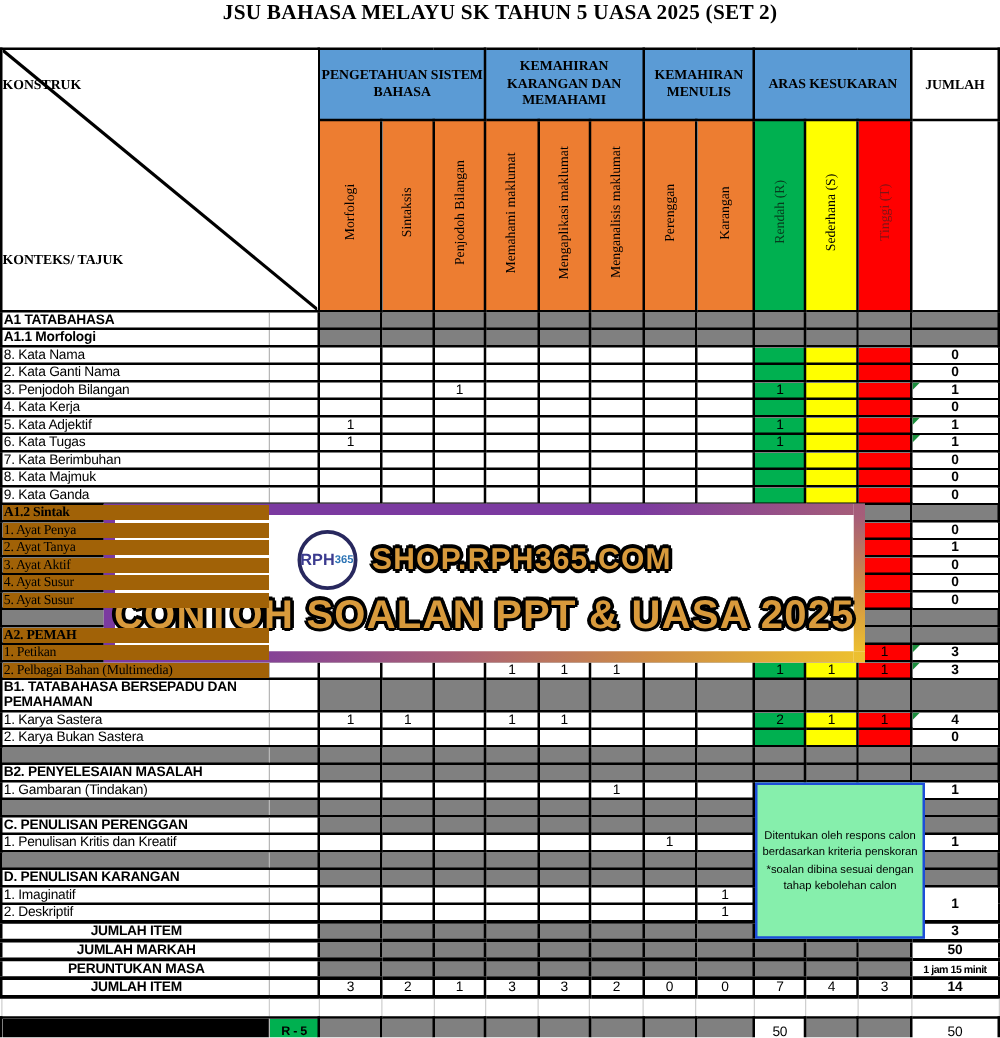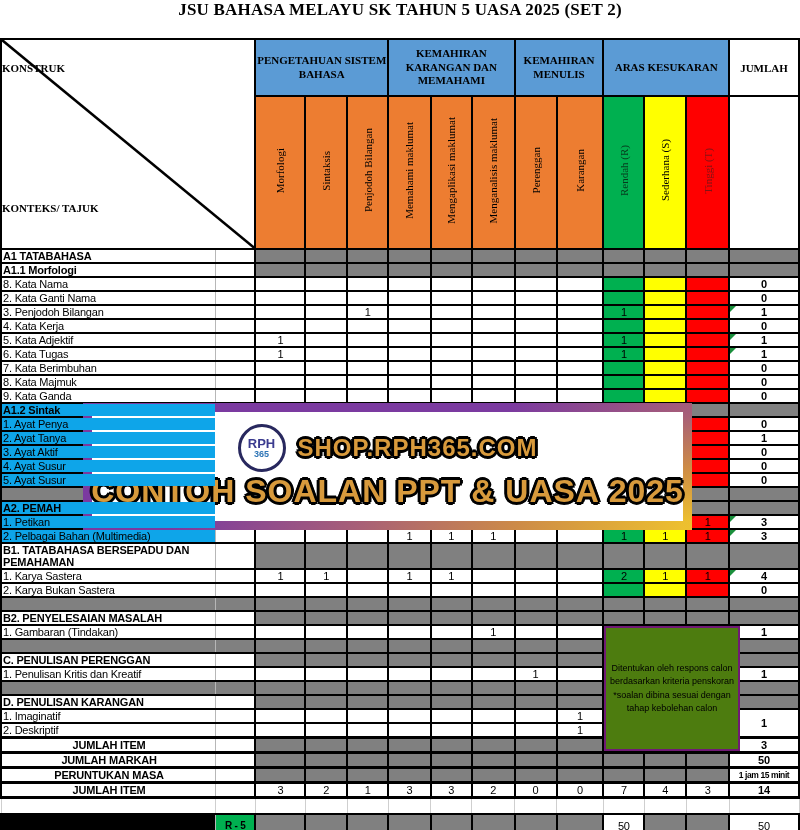--- a/index.html
+++ b/index.html
@@ -46,35 +46,35 @@
   .small{font-size:8.5px;letter-spacing:-.4px;}
   .tri{position:absolute;left:0;top:0;width:0;height:0;
        border-top:6px solid #1a8f3c;border-right:6px solid transparent;}
   tr.tall td{height:26px;} 
   tr.tall .lbl{white-space:normal;line-height:1.1;}
   tr.summary td,tr.totals td{border-top-width:3px;border-bottom-width:3px;}
   tr.blank td{border:1px solid #cfcfcf;height:16px;background:#fff;}
   tr.bottom td{height:24px;}
   .blk{background:#000;}
   .grn{background:#00b050;font-weight:bold;text-align:center;font-size:10px;}
-  .over{position:relative;z-index:40;background:#0ea5e9;}
+  .over{position:relative;z-index:40;background:#a16207;font-family:Liberation Serif, serif;}
 
   
-  .note{position:absolute;left:604px;top:626px;width:128px;height:117px;background:#4d7c0f;
-        border:2px solid #701a75;z-index:25;font-size:9px;line-height:1.45;text-align:center;
+  .note{position:absolute;left:604px;top:626px;width:128px;height:117px;background:#86efac;
+        border:2px solid #1d4ed8;z-index:25;font-size:9px;line-height:1.45;text-align:center;
         display:flex;align-items:center;justify-content:center;padding:2px;white-space:normal;}
 
   
   .wm{position:absolute;left:83px;top:403px;width:609px;height:127px;z-index:30;background:#fff;
       border:9px solid #7b3aa0;
       border-image:linear-gradient(160deg,#7b3aa0 45%,#a85f77 65%,#cd8b47 82%,#edc02f 100%) 1;
       box-sizing:border-box;display:flex;flex-direction:column;align-items:center;justify-content:center;}
   .wm-top{display:flex;align-items:center;gap:12px;}
   .logo{width:42px;height:42px;border-radius:50%;border:3px solid #28285e;background:#fff;
-        display:flex;flex-direction:column;align-items:center;justify-content:center;line-height:1;}
+        display:flex;align-items:center;justify-content:center;line-height:1;}
   .lg1{font-size:13px;font-weight:bold;color:#3b3b8f;}
   .lg2{font-size:9px;font-weight:bold;color:#2e75b6;}
   .wm-site,.wm-caption{font-weight:bold;color:#d89a3c;
       text-shadow:-2px -2px 0 #000,2px -2px 0 #000,-2px 2px 0 #000,2px 2px 0 #000,
                   -3px 0 0 #000,3px 0 0 #000,0 -3px 0 #000,0 3px 0 #000;}
   .wm-site{font-size:24px;letter-spacing:1px;}
   .wm-caption{font-size:32px;letter-spacing:1px;margin-top:1px;white-space:nowrap;}
 </style>
 </head>
 <body>

